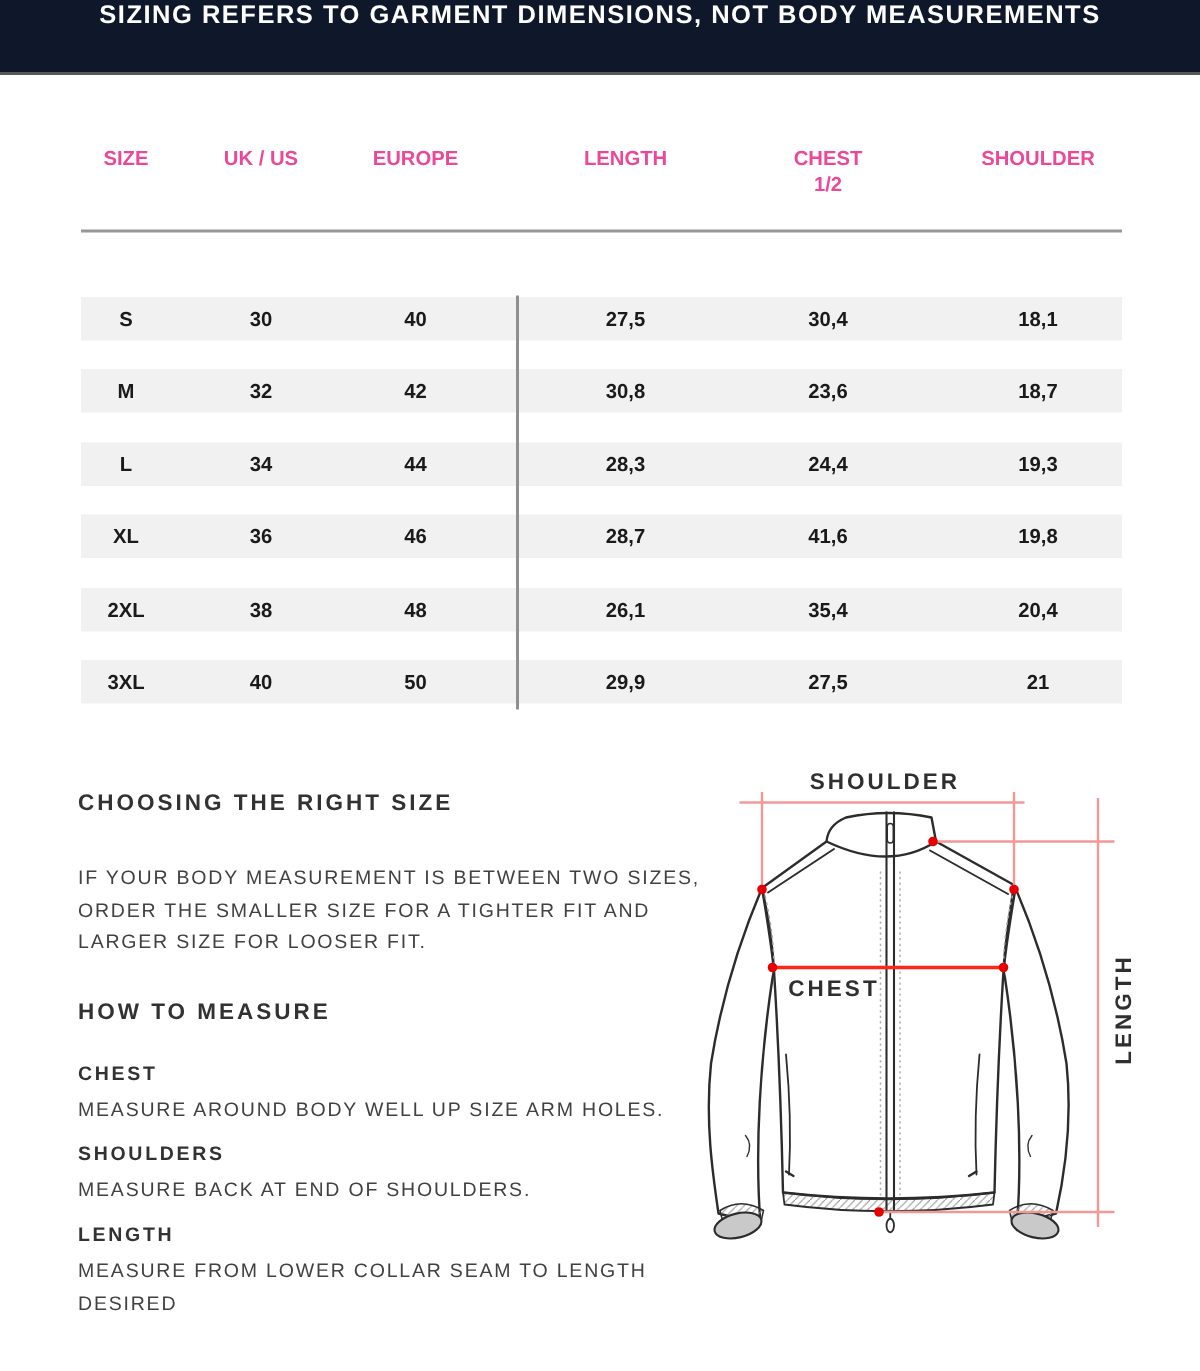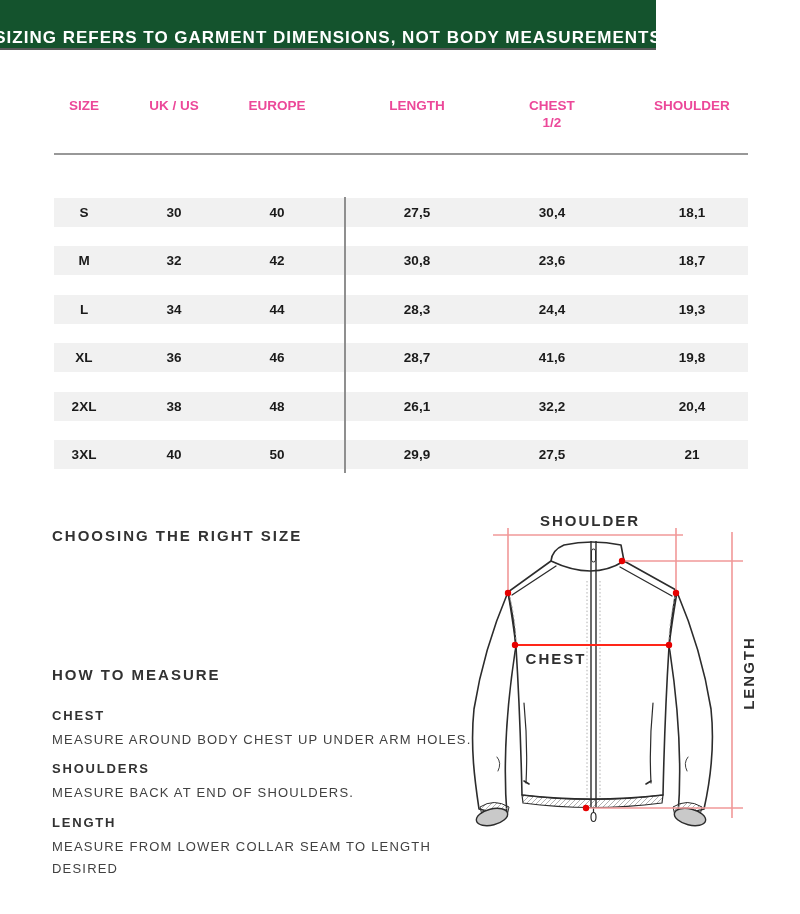--- a/index.html
+++ b/index.html
@@ -1,21 +1,21 @@
 <!DOCTYPE html>
 <html><head>
 <meta charset="utf-8">
 <style>
   html,body{margin:0;padding:0;background:#ffffff;}
   #page{position:relative;width:800px;height:914px;background:#ffffff;overflow:hidden;
         font-family:"Liberation Sans",sans-serif;}
 
   
-  .banner{position:absolute;left:0;top:0;width:656px;height:50px;background:#14532d;
-          border-bottom:2px solid #585858;display:flex;align-items:flex-end;justify-content:center;box-sizing:border-box;}
+  .banner{position:absolute;left:0;top:0;width:800px;height:50px;background:#0f172a;
+          border-bottom:2px solid #585858;display:flex;align-items:flex-start;justify-content:center;box-sizing:border-box;}
   .banner span{color:#ffffff;font-size:17px;font-weight:bold;letter-spacing:1px;white-space:nowrap;}
 
   
   .th{position:absolute;top:97px;transform:translateX(-50%);text-align:center;
       font-size:13.5px;font-weight:bold;color:#ec4899;line-height:17px;white-space:pre-line;}
   .rule-h{position:absolute;left:54px;top:153px;width:694px;height:2px;background:#989898;}
   .rule-v{position:absolute;left:344px;top:197px;width:2px;height:276px;background:#8f8f8f;z-index:3;}
   .trow{position:absolute;left:54px;width:694px;height:29px;background:#f1f1f1;}
   .trow span{position:absolute;top:0;transform:translateX(-50%);line-height:29px;
              font-size:13.5px;font-weight:bold;color:#1a1a1a;white-space:nowrap;}
@@ -83,38 +83,41 @@
     <span class="c2">46</span>
     <span class="c3">28,7</span>
     <span class="c4">41,6</span>
     <span class="c5">19,8</span>
   </div>
   <div class="trow" style="top:392px;">
     <span class="c0">2XL</span>
     <span class="c1">38</span>
     <span class="c2">48</span>
     <span class="c3">26,1</span>
-    <span class="c4">32,2</span>
+    <span class="c4">35,4</span>
     <span class="c5">20,4</span>
   </div>
   <div class="trow" style="top:440px;">
     <span class="c0">3XL</span>
     <span class="c1">40</span>
     <span class="c2">50</span>
     <span class="c3">29,9</span>
     <span class="c4">27,5</span>
     <span class="c5">21</span>
   </div>
 
   <div class="h2" style="top:527px;">CHOOSING THE RIGHT SIZE</div>
+  <div class="body-text" style="top:574px;width:440px;">IF YOUR BODY MEASUREMENT IS BETWEEN TWO SIZES,
+ORDER THE SMALLER SIZE FOR A TIGHTER FIT AND
+LARGER SIZE FOR LOOSER FIT.</div>
 
   <div class="h2" style="top:666px;">HOW TO MEASURE</div>
 
   <div class="sub-label" style="top:708px;">CHEST</div>
-  <div class="body-text" style="top:729px;width:440px;">MEASURE AROUND BODY CHEST UP UNDER ARM HOLES.</div>
+  <div class="body-text" style="top:729px;width:440px;">MEASURE AROUND BODY WELL UP SIZE ARM HOLES.</div>
 
   <div class="sub-label" style="top:761px;">SHOULDERS</div>
   <div class="body-text" style="top:782px;width:440px;">MEASURE BACK AT END OF SHOULDERS.</div>
 
   <div class="sub-label" style="top:815px;">LENGTH</div>
   <div class="body-text" style="top:836px;width:440px;">MEASURE FROM LOWER COLLAR SEAM TO LENGTH
 DESIRED</div>
 
   <svg class="diagram" viewBox="0 0 360 420">
     <defs>

